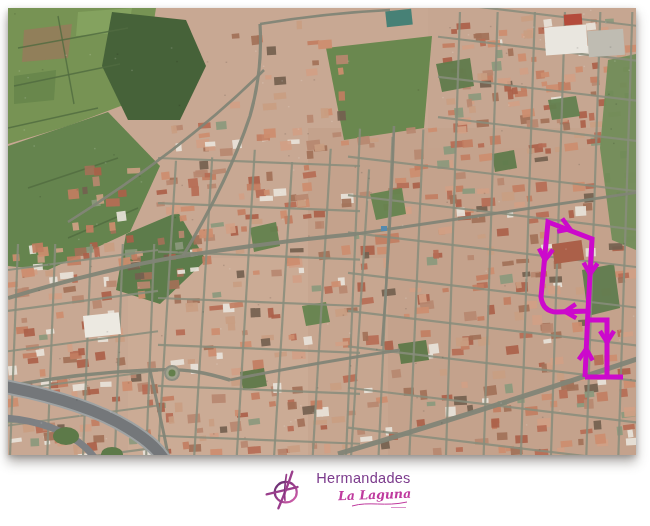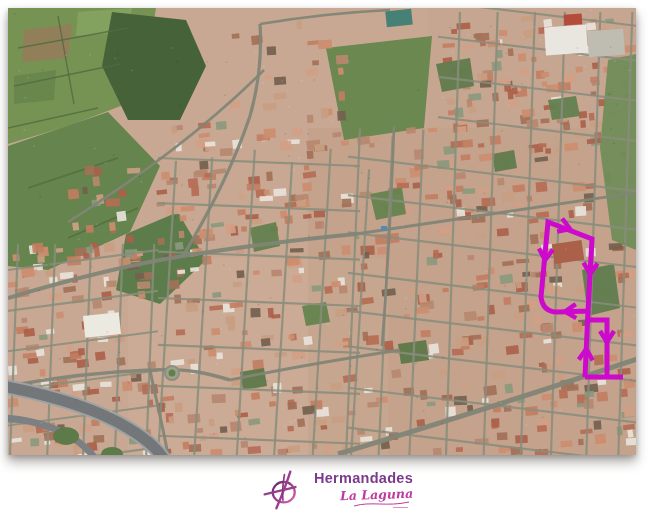--- a/index.html
+++ b/index.html
@@ -14,21 +14,21 @@
   }
   .map-wrap svg{display:block;}
   .logo{
     position:absolute;left:0;top:460px;width:650px;height:60px;
     display:flex;justify-content:center;align-items:center;gap:9px;
     transform:translateX(12px);
   }
   .logo-icon{flex:0 0 auto;}
   .logo-text{display:flex;flex-direction:column;align-items:flex-end;}
   .logo-title{
-    font-weight:bold;font-size:14.5px;letter-spacing:.3px;line-height:1.05;
+    font-weight:normal;font-size:14.5px;letter-spacing:.3px;line-height:1.05;
     font-family:"Liberation Sans",sans-serif;
   }
   .logo-subtitle{
     font-family:"DejaVu Serif",serif;font-style:italic;font-weight:600;
     font-size:12.5px;margin-top:1px;transform:rotate(-2deg);
   }
   .logo-swoosh{margin-top:-2px;}
 </style>
 </head>
 <body>

